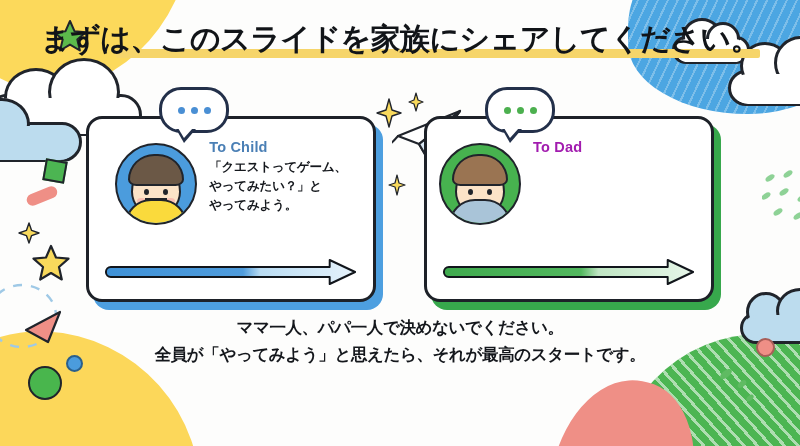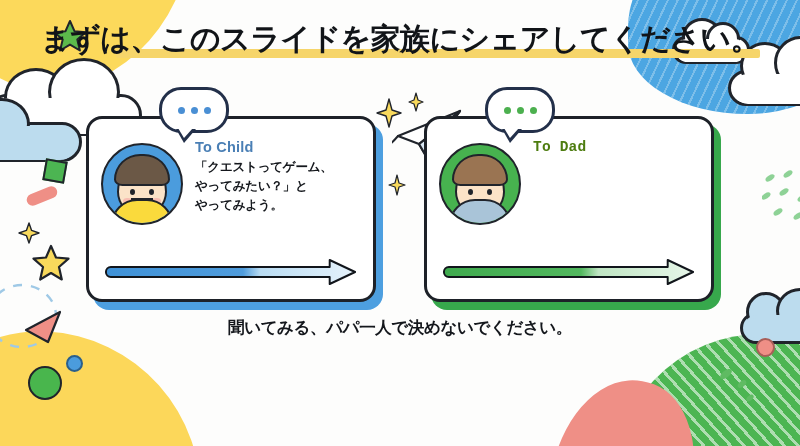--- a/index.html
+++ b/index.html
@@ -78,21 +78,21 @@
   .cards{
     position:absolute;left:0;right:0;top:116px;
     display:flex;justify-content:center;gap:48px;
   }
   .card{
     position:relative;width:290px;height:186px;
     background:#ffffff;border:3px solid #1d2128;border-radius:16px;
     box-sizing:border-box;
     display:flex;flex-direction:column;
   }
-  .card.blue{box-shadow:7px 8px 0 0 #4d9fe0;}
+  .card.blue{box-shadow:7px 8px 0 0 #4d9fe0;align-items:center;}
   .card.green{box-shadow:7px 8px 0 0 #37a84c;}
 
   .card-top{display:flex;padding:14px 12px 0 12px;gap:12px;flex:1;}
 
   .avatar{
     width:78px;height:78px;border-radius:50%;flex:0 0 78px;
     border:2.5px solid #20242b;position:relative;overflow:hidden;
     margin-top:10px;
   }
   .avatar.blue{background:#4b9cdd;}
@@ -127,21 +127,21 @@
     position:absolute;left:50%;bottom:-6px;transform:translateX(-50%);
     width:58px;height:26px;border:2.2px solid #20242b;
     border-radius:26px 26px 0 0;
   }
   .av-body.yellow{background:#fada3c;}
   .av-body.lblue{background:#a9c4d8;}
 
   .card-text{flex:1;padding-top:6px;min-width:0;}
   .to-label{font-size:14.5px;font-weight:700;margin-bottom:3px;letter-spacing:.2px;}
   .to-label.blue{color:#4a7fb5;}
-  .to-label.green{color:#4d7c0f;font-family:Liberation Mono, monospace;}
+  .to-label.green{color:#a21caf;}
   .quote{
     font-size:12.5px;font-weight:700;color:#14171c;line-height:1.5;
     letter-spacing:-0.2px;white-space:pre-line;
   }
 
   
   .arrow{position:relative;height:26px;margin:0 14px 14px 14px;}
   .arrow svg{display:block;width:100%;height:100%;}
 
   
@@ -362,16 +362,17 @@
               <stop offset="100%" stop-color="#e7f6e9"></stop>
             </linearGradient>
           </defs>
           <path d="M8 8 H232 V1 L258 13 L232 25 V18 H8 A5 5 0 0 1 8 8 Z" fill="url(#ggreen)" stroke="#11151b" stroke-width="2" stroke-linejoin="round"></path>
         </svg>
       </div>
     </div>
   </div>
 
   <div class="bottom">
-    <div>聞いてみる、パパ一人で決めないでください。</div>
+    <div>ママ一人、パパ一人で決めないでください。</div>
+    <div>全員が「やってみよう」と思えたら、それが最高のスタートです。</div>
   </div>
 
 </div>
 
 </body></html>

